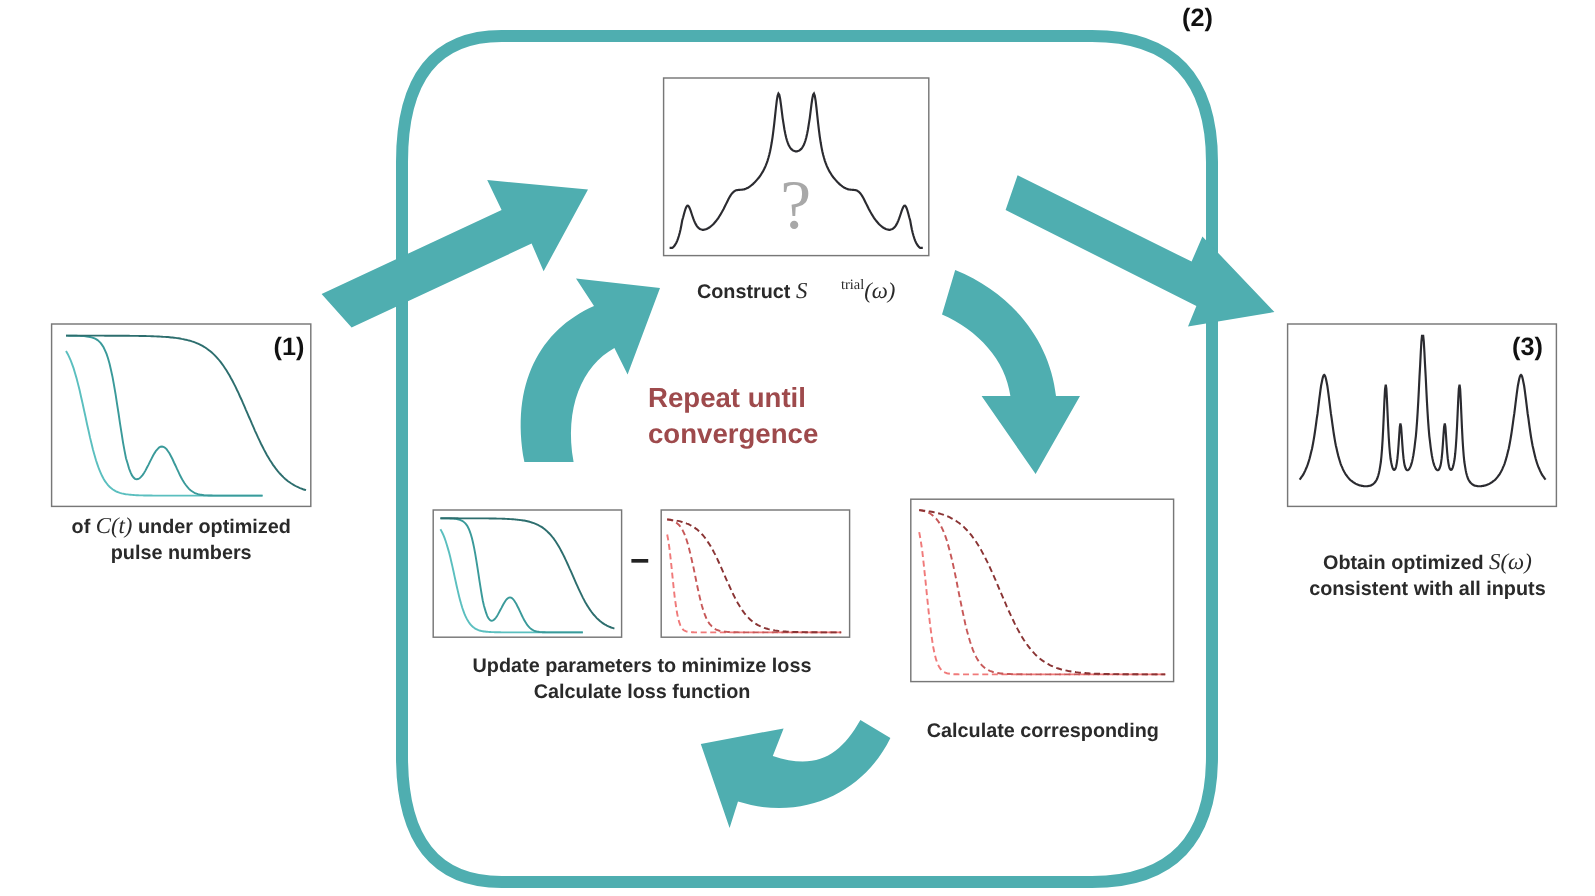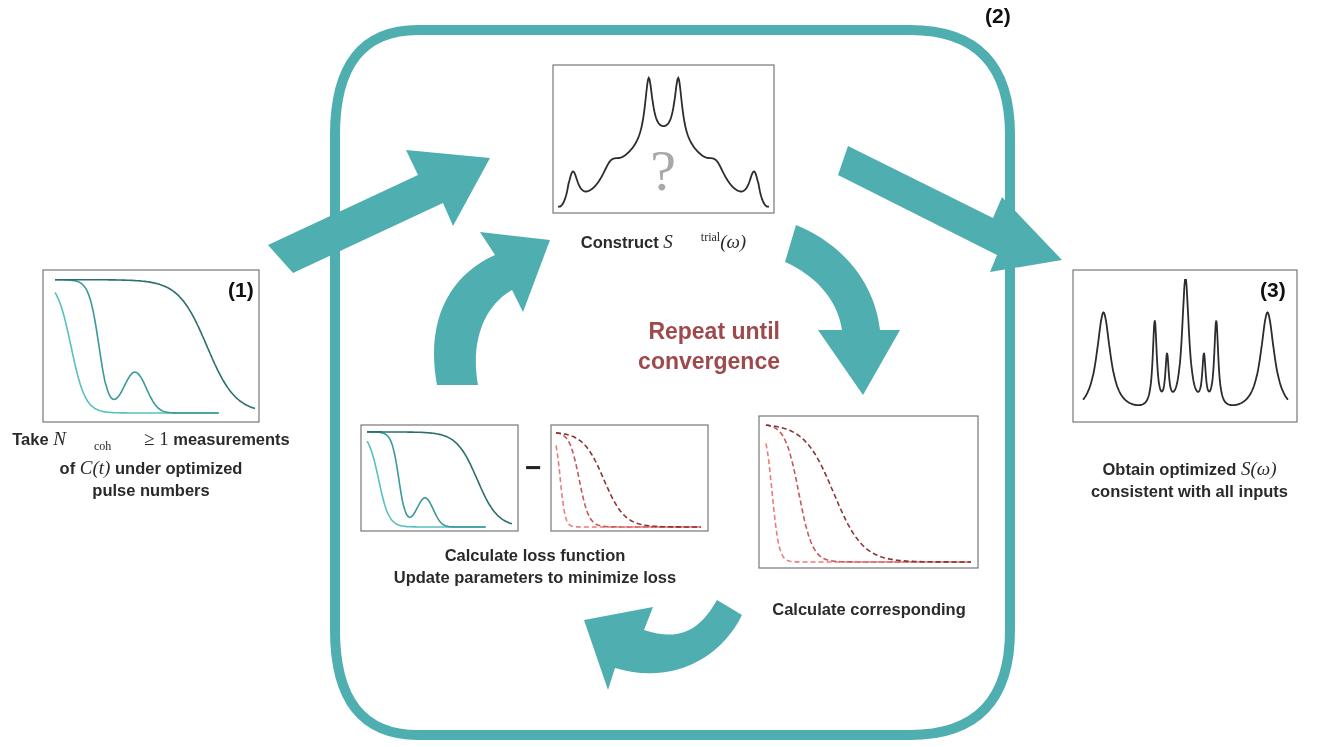--- a/index.html
+++ b/index.html
@@ -7,21 +7,21 @@
          font-family: "Liberation Sans", sans-serif; }
   svg.main { position: absolute; left: 0; top: 0; }
   .cap { position: absolute; text-align: center; font-family: "Liberation Sans", sans-serif;
          font-weight: bold; font-size: 16.5px; color: #2a2a2a; line-height: 22px; white-space: nowrap; }
   .math { font-family: "Liberation Serif", serif; font-weight: normal; font-style: italic; font-size: 19px; }
   .math .up { font-style: normal; margin-left: 28px; }
   .math sup, .math sub { font-size: 12px; font-style: normal; }
   .label-num { position: absolute; font-family: "Liberation Sans", sans-serif; font-weight: bold;
                font-size: 21px; color: #111; }
   .repeat { position: absolute; font-family: "Liberation Sans", sans-serif; font-weight: bold;
-            font-size: 23px; color: #9e4a4c; text-align: right; line-height: 30px; white-space: nowrap; }
+            font-size: 23px; color: #9e4a4c; text-align: left; line-height: 30px; white-space: nowrap; }
   .minus { position: absolute; font-size: 28px; font-weight: bold; color: #222; }
 </style>
 </head>
 <body>
 
 <svg class="main" width="1329" height="747" viewBox="0 0 1329 747">
 
   <path id="loopFrame" d="M 418 30 L 910 30 Q 1010 30 1010 135 L 1010 630 Q 1010 735 910 735 L 418 735 Q 335 735 335 630 L 335 135 Q 335 30 418 30 Z" fill="none" stroke-width="10" stroke="#4faeb0"></path>
 
   <polygon class="acc" points="268,245 418,175 406,150 490,158 453,226 443,203 293,273" fill="#4faeb0"></polygon>
@@ -70,42 +70,39 @@
 
   <text id="qmark" x="663" y="190" text-anchor="middle" font-family="Liberation Serif, serif" font-size="58" fill="#a8a8a8">?</text>
 </svg>
 
 <div class="label-num" style="left:228px; top:278px;">(1)</div>
 <div class="label-num" style="left:985px; top:4px;">(2)</div>
 <div class="label-num" style="left:1260px; top:278px;">(3)</div>
 
 <div class="cap" style="left:0; width:302px; top:428px;">
   <div>
-    <span>Take </span><span class="math"><span>N</span><sub class="up">coh</sub><span class="up"> ≥ 1</span></span><span> measurements</span>
-  </div>
-  <div>
     <span>of </span><span class="math">C(t)</span><span> under optimized</span>
   </div>
   <div>pulse numbers</div>
 </div>
 
 <div class="cap" style="left:553px; width:221px; top:226px;">
   <span>Construct </span><span class="math"><span>S</span><sup class="up">trial</sup><span>(ω)</span></span>
 </div>
 
 <div class="repeat" style="left:540px; width:240px; top:316px;">
   <div>Repeat until</div>
   <div>convergence</div>
 </div>
 
 <div class="minus" style="left:525px; top:452px;">−</div>
 
 <div class="cap" style="left:340px; width:390px; top:544px;">
+  <div>Update parameters to minimize loss</div>
   <div>Calculate loss function</div>
-  <div>Update parameters to minimize loss</div>
 </div>
 
 <div class="cap" style="left:740px; width:258px; top:598px;">
   <div>Calculate corresponding</div>
 </div>
 
 <div class="cap" style="left:1050px; width:279px; top:434px;margin-top:24px;">
   <div><span>Obtain optimized </span><span class="math">S(ω)</span></div>
   <div>consistent with all inputs</div>
 </div>

